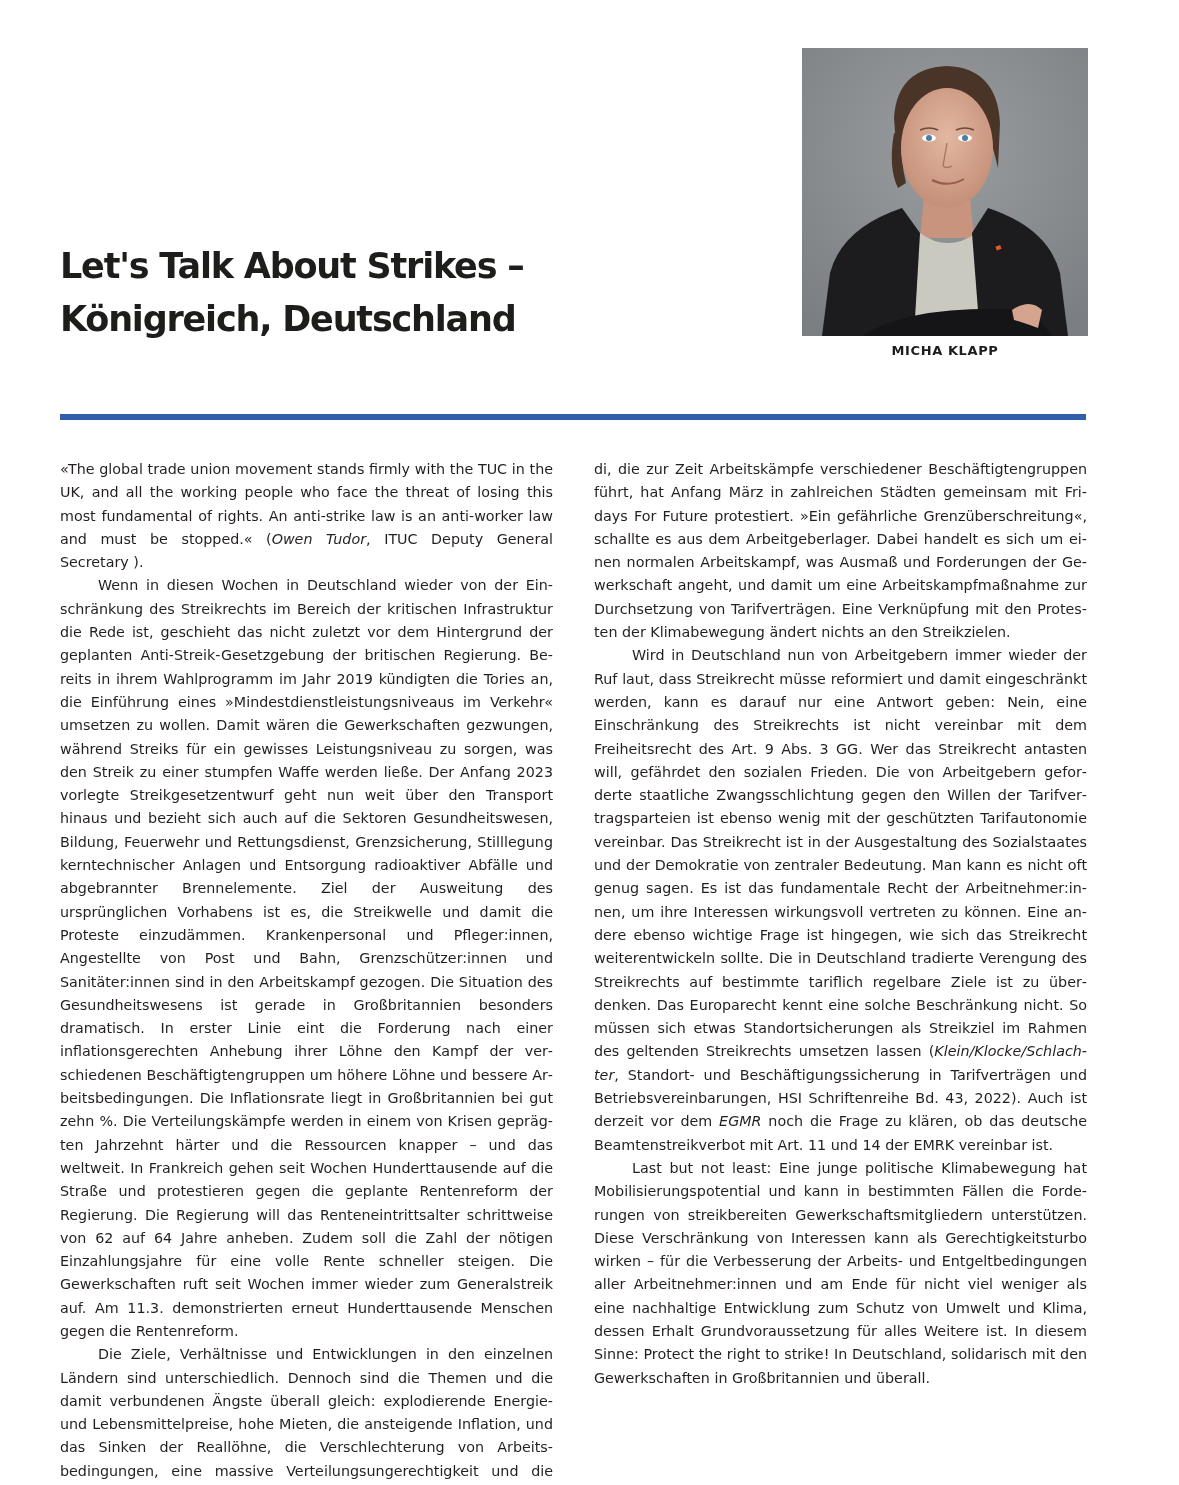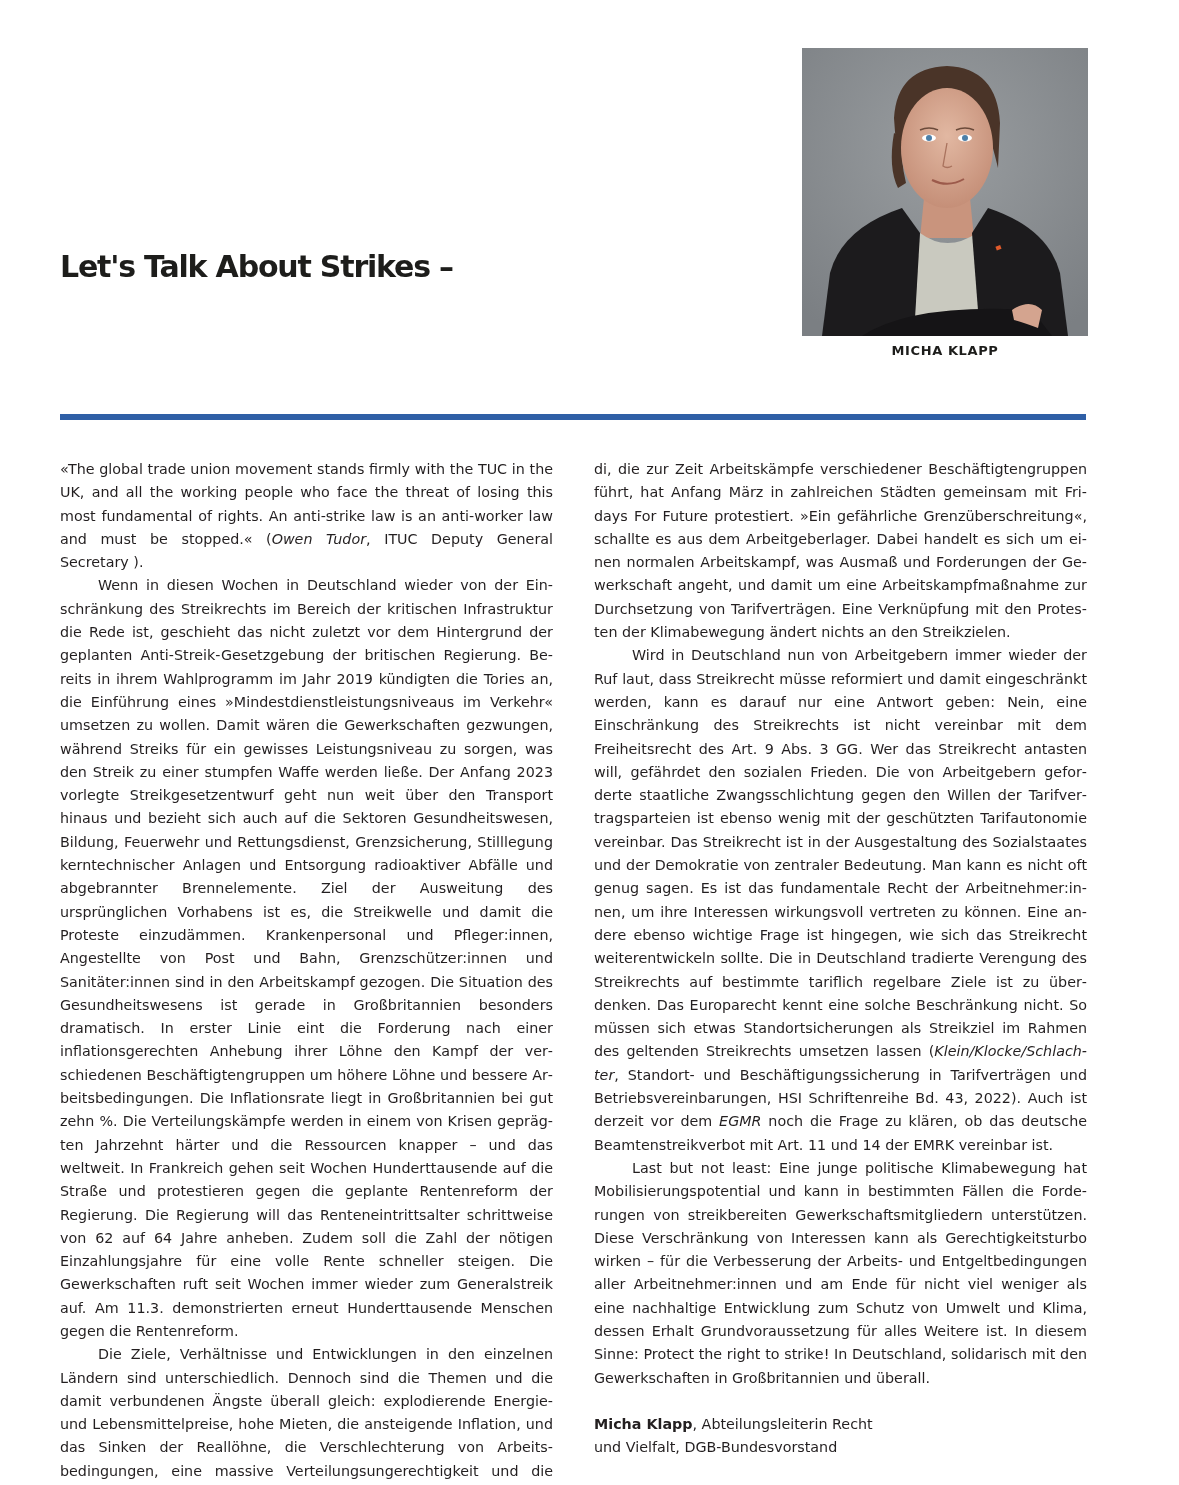--- a/index.html
+++ b/index.html
@@ -2,21 +2,21 @@
 <html><head>
   <meta charset="utf-8">
   <style>
     * { box-sizing: border-box; margin: 0; padding: 0; }
     html, body { width: 1179px; height: 1485px; background: #ffffff; overflow: hidden; }
     body { position: relative; font-family: "Liberation Sans", "DejaVu Sans", sans-serif; color: #231f20; }
 
     .title {
       position: absolute; left: 60px; top: 240px; width: 720px;
       font-family: "DejaVu Sans", "Liberation Sans", sans-serif;
-      font-weight: bold; font-size: 30px; line-height: 53px; letter-spacing: -1.2px;
+      font-weight: bold; font-size: 35px; line-height: 53px; letter-spacing: -1.2px;
       color: #1d1d1b;
     }
     .title .line { display: block; white-space: nowrap; }
 
     .photo {
       position: absolute; left: 802px; top: 48px; width: 286px; height: 288px;
       overflow: hidden;
       background: linear-gradient(180deg, #8f9396 0%, #878b8f 40%, #7e8286 100%);
     }
     .photo svg { display: block; width: 100%; height: 100%; }
@@ -41,20 +41,21 @@
     .col p.indent { text-indent: 38px; }
     .col em { }
     .col strong { font-weight: bold; }
     .sig { margin-top: 23px !important; text-align: left; }
   </style>
 </head>
 <body>
 
 <h1 class="title">
   <span class="line">Let's Talk About Strikes –</span>
+  <span class="line">Königreich, Deutschland</span>
 </h1>
 
 <div class="photo" role="img" aria-label="Portrait of Micha Klapp">
   <svg viewBox="0 0 286 288" preserveAspectRatio="none">
     <defs>
       <radialGradient id="bg" cx="50%" cy="35%" r="75%">
         <stop offset="0%" stop-color="#999da0"></stop>
         <stop offset="100%" stop-color="#7b7f83"></stop>
       </radialGradient>
       <radialGradient id="skin" cx="50%" cy="40%" r="60%">
@@ -100,14 +101,13 @@
 <div class="col left">
   <p><span>«The global trade union movement stands firmly with the TUC in the UK, and all the working people who face the threat of losing this most fundamental of rights. An anti-strike law is an anti-worker law and must be stopped.« (</span><em>Owen Tudor</em><span>, ITUC Deputy General Secretary ).</span></p>
   <p class="indent">Wenn in diesen Wochen in Deutschland wieder von der Ein­schränkung des Streikrechts im Bereich der kritischen Infrastruktur die Rede ist, geschieht das nicht zuletzt vor dem Hintergrund der geplanten Anti-Streik-Gesetzgebung der britischen Regierung. Be­reits in ihrem Wahlprogramm im Jahr 2019 kündigten die Tories an, die Einführung eines »Mindestdienstleistungsniveaus im Verkehr« umsetzen zu wollen. Damit wären die Gewerkschaften gezwungen, während Streiks für ein gewisses Leistungsniveau zu sorgen, was den Streik zu einer stumpfen Waffe werden ließe. Der Anfang 2023 vorleg­te Streikgesetzentwurf geht nun weit über den Transport hinaus und bezieht sich auch auf die Sektoren Gesundheitswesen, Bildung, Feu­erwehr und Rettungsdienst, Grenzsicherung, Stilllegung kerntechni­scher Anlagen und Entsorgung radioaktiver Abfälle und abgebrannter Brennelemente. Ziel der Ausweitung des ursprünglichen Vorhabens ist es, die Streikwelle und damit die Proteste einzudämmen. Kran­kenpersonal und Pfleger:innen, Angestellte von Post und Bahn, Grenzschützer:innen und Sanitäter:innen sind in den Arbeitskampf gezogen. Die Situation des Gesundheitswesens ist gerade in Großbri­tannien besonders dramatisch. In erster Linie eint die Forderung nach einer inflationsgerechten Anhebung ihrer Löhne den Kampf der ver­schiedenen Beschäftigtengruppen um höhere Löhne und bessere Ar­beitsbedingungen. Die Inflationsrate liegt in Großbritannien bei gut zehn %. Die Verteilungskämpfe werden in einem von Krisen gepräg­ten Jahrzehnt härter und die Ressourcen knapper – und das weltweit. In Frankreich gehen seit Wochen Hunderttausende auf die Straße und protestieren gegen die geplante Rentenreform der Regierung. Die Regierung will das Renteneintrittsalter schrittweise von 62 auf 64 Jah­re anheben. Zudem soll die Zahl der nötigen Einzahlungsjahre für eine volle Rente schneller steigen. Die Gewerkschaften ruft seit Wochen immer wieder zum Generalstreik auf. Am 11.3. demonstrierten erneut Hunderttausende Menschen gegen die Rentenreform.</p>
   <p class="indent">Die Ziele, Verhältnisse und Entwicklungen in den einzelnen Ländern sind unterschiedlich. Dennoch sind die Themen und die damit verbundenen Ängste überall gleich: explodierende Energie- und Lebensmittelpreise, hohe Mieten, die ansteigende Inflation, und das Sinken der Reallöhne, die Verschlechterung von Arbeits­bedingungen, eine massive Verteilungsungerechtigkeit und die Folgen der Transformation und des Klimawandels auf die eigene Beschäftigung und damit verbundene existentielle Fragen. Ver.</p>
 </div>
 
 <div class="col right">
   <p>di, die zur Zeit Arbeitskämpfe verschiedener Beschäftigtengruppen führt, hat Anfang März in zahlreichen Städten gemeinsam mit Fri­days For Future protestiert. »Ein gefährliche Grenzüberschreitung«, schallte es aus dem Arbeitgeberlager. Dabei handelt es sich um ei­nen normalen Arbeitskampf, was Ausmaß und Forderungen der Ge­werkschaft angeht, und damit um eine Arbeitskampfmaßnahme zur Durchsetzung von Tarifverträgen. Eine Verknüpfung mit den Protes­ten der Klimabewegung ändert nichts an den Streikzielen.</p>
   <p class="indent"><span>Wird in Deutschland nun von Arbeitgebern immer wieder der Ruf laut, dass Streikrecht müsse reformiert und damit einge­schränkt werden, kann es darauf nur eine Antwort geben: Nein, eine Einschränkung des Streikrechts ist nicht vereinbar mit dem Freiheitsrecht des Art. 9 Abs. 3 GG. Wer das Streikrecht antasten will, gefährdet den sozialen Frieden. Die von Arbeitgebern gefor­derte staatliche Zwangsschlichtung gegen den Willen der Tarifver­tragsparteien ist ebenso wenig mit der geschützten Tarifautonomie vereinbar. Das Streikrecht ist in der Ausgestaltung des Sozialstaates und der Demokratie von zentraler Bedeutung. Man kann es nicht oft genug sagen. Es ist das fundamentale Recht der Arbeitnehmer:in­nen, um ihre Interessen wirkungsvoll vertreten zu können. Eine an­dere ebenso wichtige Frage ist hingegen, wie sich das Streikrecht weiterentwickeln sollte. Die in Deutschland tradierte Verengung des Streikrechts auf bestimmte tariflich regelbare Ziele ist zu über­denken. Das Europarecht kennt eine solche Beschränkung nicht. So müssen sich etwas Standortsicherungen als Streikziel im Rahmen des geltenden Streikrechts umsetzen lassen (</span><em>Klein/Klocke/Schlach­ter</em><span>, Standort- und Beschäftigungssicherung in Tarifverträgen und Betriebsvereinbarungen, HSI Schriftenreihe Bd. 43, 2022). Auch ist derzeit vor dem </span><em>EGMR</em><span> noch die Frage zu klären, ob das deutsche Beamtenstreikverbot mit Art. 11 und 14 der EMRK vereinbar ist.</span></p>
   <p class="indent">Last but not least: Eine junge politische Klimabewegung hat Mobilisierungspotential und kann in bestimmten Fällen die Forde­rungen von streikbereiten Gewerkschaftsmitgliedern unterstützen. Diese Verschränkung von Interessen kann als Gerechtigkeitsturbo wirken – für die Verbesserung der Arbeits- und Entgeltbedingungen aller Arbeitnehmer:innen und am Ende für nicht viel weniger als eine nachhaltige Entwicklung zum Schutz von Umwelt und Klima, dessen Erhalt Grundvoraussetzung für alles Weitere ist. In diesem Sinne: Protect the right to strike! In Deutschland, solidarisch mit den Ge­werkschaften in Großbritannien und überall.</p>
-  <p class="sig"><strong>Micha Klapp</strong><span>, Abteilungsleiterin Recht</span><br><span>und Vielfalt, DGB-Bundesvorstand</span></p>
 </div>
 
 </body></html>

